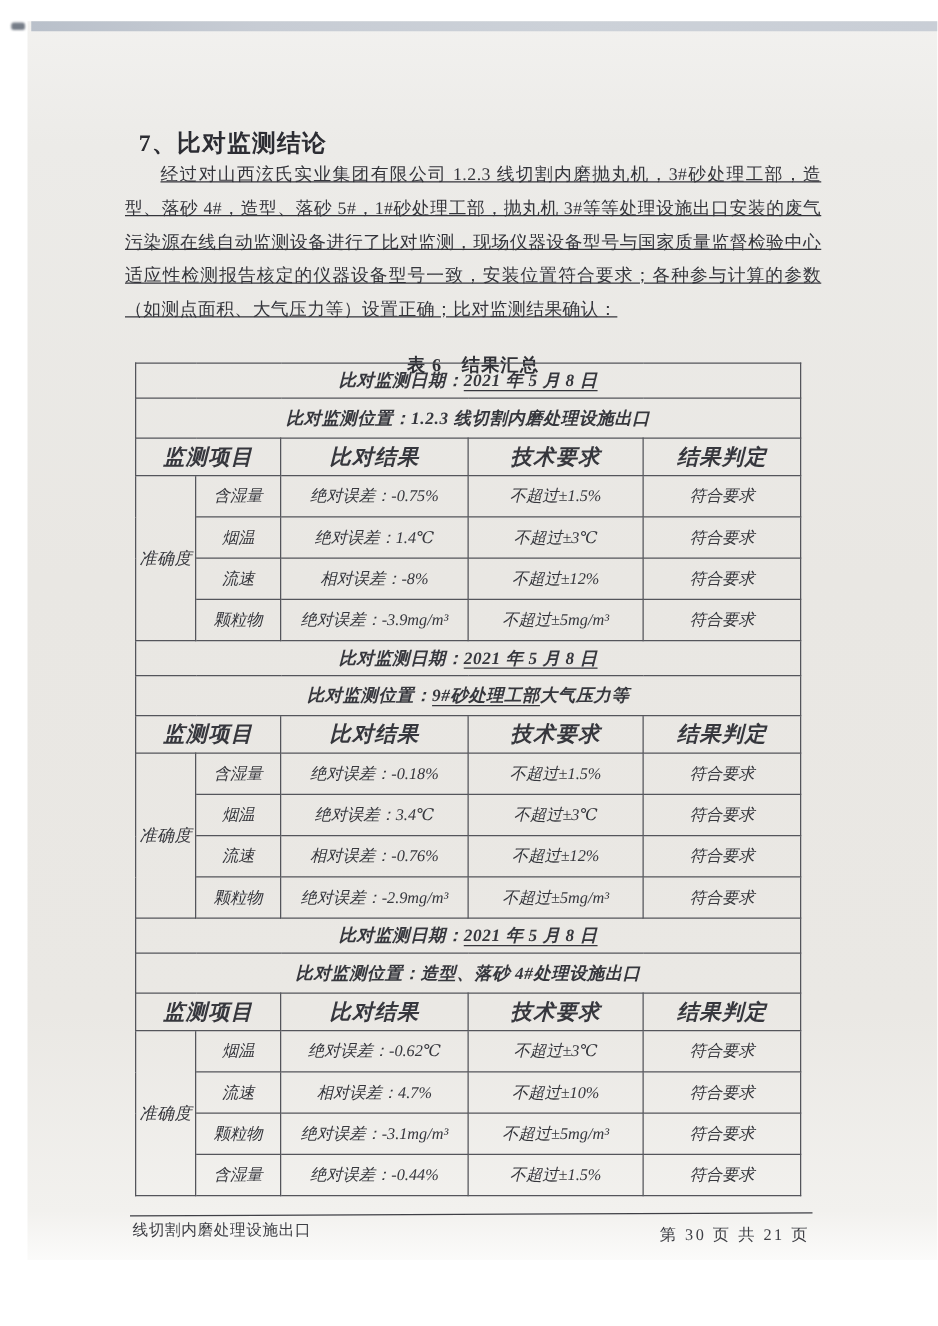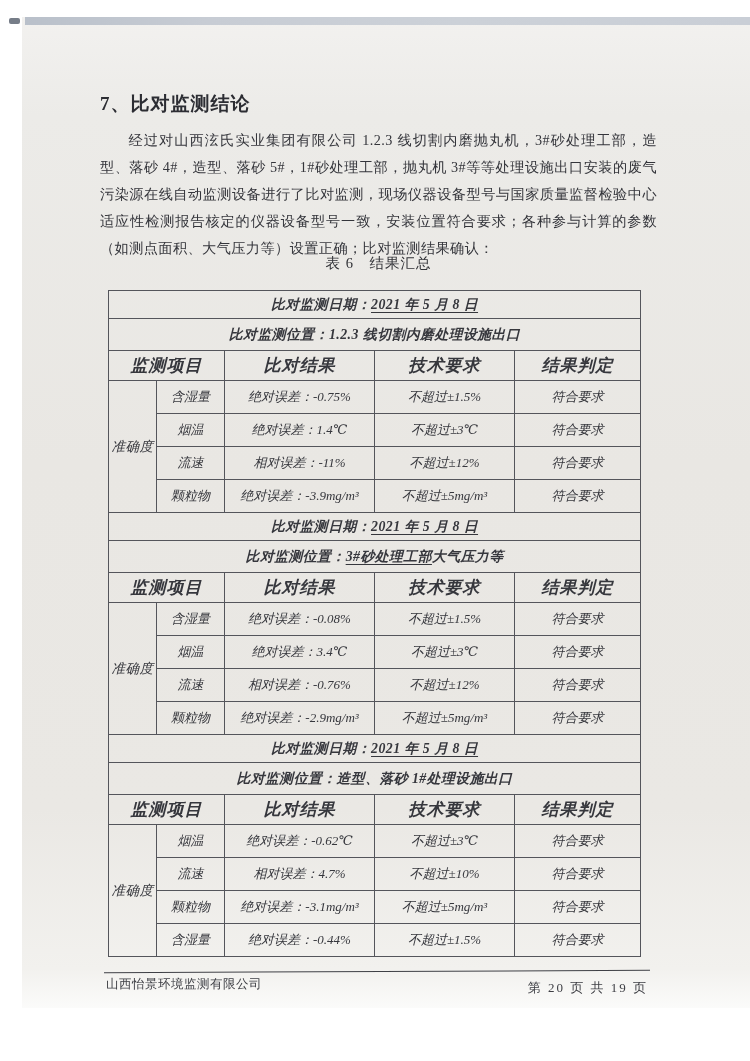--- a/index.html
+++ b/index.html
@@ -16,30 +16,30 @@
     position:absolute;left:3px;top:0;right:0;height:8px;
     background:linear-gradient(90deg,#b9c0ca 0%,#c7ccd4 25%,#ccd1d8 60%,#c9ced6 100%);
     filter:blur(0.6px);
   }
   .scan-artifact{
     position:absolute;left:-16px;top:1px;width:11px;height:6px;
     background:#767d88;border-radius:2px;filter:blur(0.7px);
   }
   .title{
     position:absolute;left:78px;top:74px;font-size:19px;font-weight:bold;
-    color:#2c2d33;letter-spacing:1px;margin:0;
+    color:#2c2d33;letter-spacing:1px;margin:11px;
   }
   .paragraph{
     position:absolute;left:78px;top:110px;width:557px;margin:0;
     font-size:14.2px;line-height:27px;text-align:justify;text-indent:2em;
-    color:#34353b;letter-spacing:0.4px;
+    color:#34353b;letter-spacing:0.4px;text-decoration:underline;
   }
   .caption{
-    position:absolute;left:78px;top:237px;width:557px;text-align:center;
-    font-size:14.5px;font-weight:normal;color:#303136;letter-spacing:1px;
+    position:absolute;left:78px;top:266px;width:557px;text-align:center;
+    font-size:14.5px;font-weight:bold;color:#303136;letter-spacing:1px;
   }
   table.results{
     position:absolute;left:86px;top:273px;width:532px;
     border-collapse:collapse;table-layout:fixed;
     font-size:13px;color:#36373d;font-style:italic;
   }
   table.results td{
     border:1px solid #54555b;text-align:center;vertical-align:middle;
     padding:0 2px;overflow:hidden;
   }
@@ -108,51 +108,51 @@
         <td>符合要求</td>
       </tr>
       <tr class="r-data">
         <td>烟温</td>
         <td>绝对误差：1.4℃</td>
         <td>不超过±3℃</td>
         <td>符合要求</td>
       </tr>
       <tr class="r-data">
         <td>流速</td>
-        <td>相对误差：-11%</td>
+        <td>相对误差：-8%</td>
         <td>不超过±12%</td>
         <td>符合要求</td>
       </tr>
       <tr class="r-data">
         <td>颗粒物</td>
         <td>绝对误差：-3.9mg/m³</td>
         <td>不超过±5mg/m³</td>
         <td>符合要求</td>
       </tr>
 
       <tr class="r-date">
         <td colspan="5">
           <span>比对监测日期：</span><span class="u">2021 年 5 月 8 日</span>
         </td>
       </tr>
       <tr class="r-loc">
         <td colspan="5">
-          <span>比对监测位置：</span><span class="u">3#砂处理工部</span><span>大气压力等</span>
+          <span>比对监测位置：</span><span class="u">9#砂处理工部</span><span>大气压力等</span>
         </td>
       </tr>
       <tr class="r-head">
         <td colspan="2">监测项目</td>
         <td>比对结果</td>
         <td>技术要求</td>
         <td>结果判定</td>
       </tr>
       <tr class="r-data">
         <td rowspan="4" class="cat">准确度</td>
         <td>含湿量</td>
-        <td>绝对误差：-0.08%</td>
+        <td>绝对误差：-0.18%</td>
         <td>不超过±1.5%</td>
         <td>符合要求</td>
       </tr>
       <tr class="r-data">
         <td>烟温</td>
         <td>绝对误差：3.4℃</td>
         <td>不超过±3℃</td>
         <td>符合要求</td>
       </tr>
       <tr class="r-data">
@@ -168,21 +168,21 @@
         <td>符合要求</td>
       </tr>
 
       <tr class="r-date">
         <td colspan="5">
           <span>比对监测日期：</span><span class="u">2021 年 5 月 8 日</span>
         </td>
       </tr>
       <tr class="r-loc">
         <td colspan="5">
-          <span>比对监测位置：</span><span class="u"></span><span>造型、落砂 1#处理设施出口</span>
+          <span>比对监测位置：</span><span class="u"></span><span>造型、落砂 4#处理设施出口</span>
         </td>
       </tr>
       <tr class="r-head">
         <td colspan="2">监测项目</td>
         <td>比对结果</td>
         <td>技术要求</td>
         <td>结果判定</td>
       </tr>
       <tr class="r-data">
         <td rowspan="4" class="cat">准确度</td>
@@ -206,15 +206,15 @@
       <tr class="r-data">
         <td>含湿量</td>
         <td>绝对误差：-0.44%</td>
         <td>不超过±1.5%</td>
         <td>符合要求</td>
       </tr>
     </tbody>
   </table>
 
   <div class="footer-rule"></div>
-  <div class="footer-company">山西怡景环境监测有限公司</div>
-  <div class="footer-page">第 20 页 共 19 页</div>
+  <div class="footer-company">线切割内磨处理设施出口</div>
+  <div class="footer-page">第 30 页 共 21 页</div>
 </div>
 
 </body></html>

